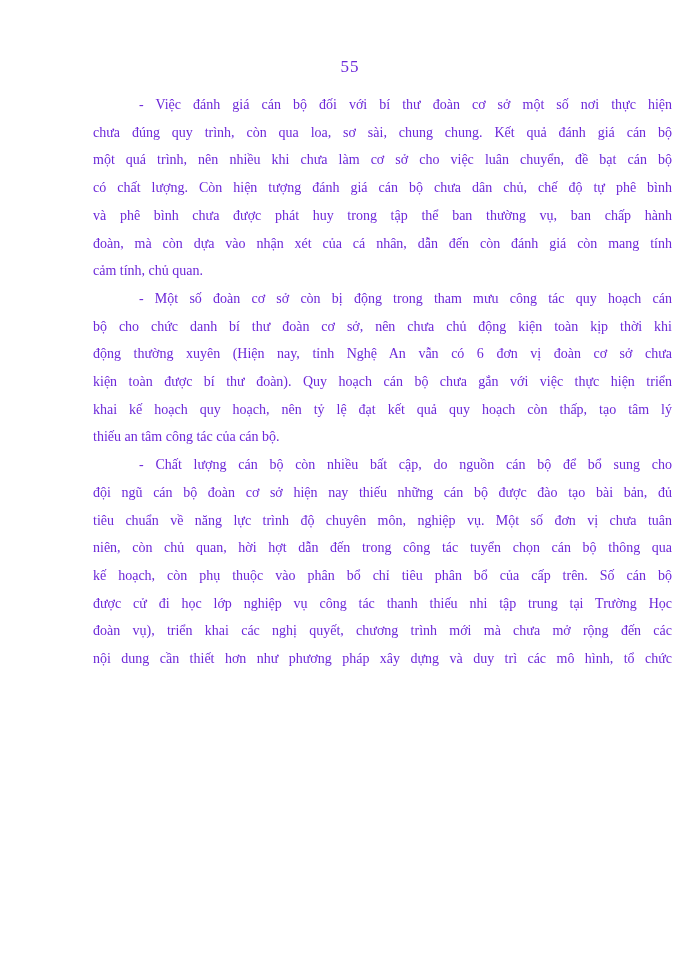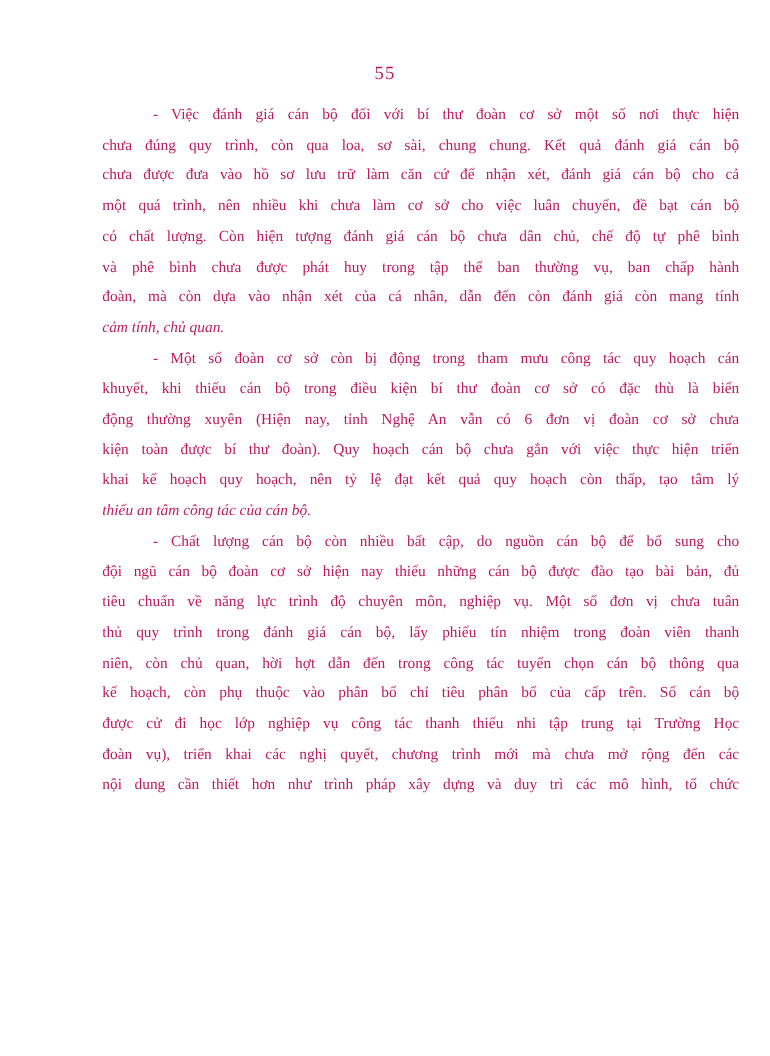--- a/index.html
+++ b/index.html
@@ -6,21 +6,21 @@
     margin: 0;
     padding: 0;
     background: #ffffff;
   }
   .page {
     position: relative;
     width: 700px;
     height: 960px;
     background: #ffffff;
     font-family: "Liberation Serif", "DejaVu Serif", serif;
-    color: #be185d;
+    color: #6d28d9;
     overflow: hidden;
   }
   .page-number {
     position: absolute;
     top: 57px;
     left: 0;
     width: 700px;
     text-align: center;
     font-size: 17px;
     letter-spacing: 1px;
@@ -37,57 +37,54 @@
   .paragraph {
     margin: 0;
   }
   .line {
     text-align: justify;
     
     text-align-last: justify;
   }
   .line.no-fill {
     text-align-last: left;
-    font-style: italic;
   }
   .line.first {
     text-indent: 46px;
   }
 </style>
 </head>
 <body>
 
 <div class="page">
   <div class="page-number">55</div>
   <div class="content" id="content">
       <div class="paragraph">
         <div class="line first">- Việc đánh giá cán bộ đối với bí thư đoàn cơ sở một số nơi thực hiện</div>
         <div class="line">chưa đúng quy trình, còn qua loa, sơ sài, chung chung. Kết quả đánh giá cán bộ</div>
-        <div class="line">chưa được đưa vào hồ sơ lưu trữ làm căn cứ để nhận xét, đánh giá cán bộ cho cả</div>
         <div class="line">một quá trình, nên nhiều khi chưa làm cơ sở cho việc luân chuyển, đề bạt cán bộ</div>
         <div class="line">có chất lượng. Còn hiện tượng đánh giá cán bộ chưa dân chủ, chế độ tự phê bình</div>
         <div class="line">và phê bình chưa được phát huy trong tập thể ban thường vụ, ban chấp hành</div>
         <div class="line">đoàn, mà còn dựa vào nhận xét của cá nhân, dẫn đến còn đánh giá còn mang tính</div>
         <div class="line no-fill">cảm tính, chủ quan.</div>
       </div>
       <div class="paragraph">
         <div class="line first">- Một số đoàn cơ sở còn bị động trong tham mưu công tác quy hoạch cán</div>
-        <div class="line">khuyết, khi thiếu cán bộ trong điều kiện bí thư đoàn cơ sở có đặc thù là biến</div>
+        <div class="line">bộ cho chức danh bí thư đoàn cơ sở, nên chưa chủ động kiện toàn kịp thời khi</div>
         <div class="line">động thường xuyên (Hiện nay, tỉnh Nghệ An vẫn có 6 đơn vị đoàn cơ sở chưa</div>
         <div class="line">kiện toàn được bí thư đoàn). Quy hoạch cán bộ chưa gắn với việc thực hiện triển</div>
         <div class="line">khai kế hoạch quy hoạch, nên tỷ lệ đạt kết quả quy hoạch còn thấp, tạo tâm lý</div>
         <div class="line no-fill">thiếu an tâm công tác của cán bộ.</div>
       </div>
       <div class="paragraph">
         <div class="line first">- Chất lượng cán bộ còn nhiều bất cập, do nguồn cán bộ để bổ sung cho</div>
         <div class="line">đội ngũ cán bộ đoàn cơ sở hiện nay thiếu những cán bộ được đào tạo bài bản, đủ</div>
         <div class="line">tiêu chuẩn về năng lực trình độ chuyên môn, nghiệp vụ. Một số đơn vị chưa tuân</div>
-        <div class="line">thủ quy trình trong đánh giá cán bộ, lấy phiếu tín nhiệm trong đoàn viên thanh</div>
         <div class="line">niên, còn chủ quan, hời hợt dẫn đến trong công tác tuyển chọn cán bộ thông qua</div>
       </div>
       <div class="paragraph">
         <div class="line">kế hoạch, còn phụ thuộc vào phân bổ chỉ tiêu phân bổ của cấp trên. Số cán bộ</div>
         <div class="line">được cử đi học lớp nghiệp vụ công tác thanh thiếu nhi tập trung tại Trường Học</div>
         <div class="line">đoàn vụ), triển khai các nghị quyết, chương trình mới mà chưa mở rộng đến các</div>
-        <div class="line">nội dung cần thiết hơn như trình pháp xây dựng và duy trì các mô hình, tổ chức</div>
+        <div class="line">nội dung cần thiết hơn như phương pháp xây dựng và duy trì các mô hình, tổ chức</div>
       </div>
     </div>
 </div>
 
 </body></html>

